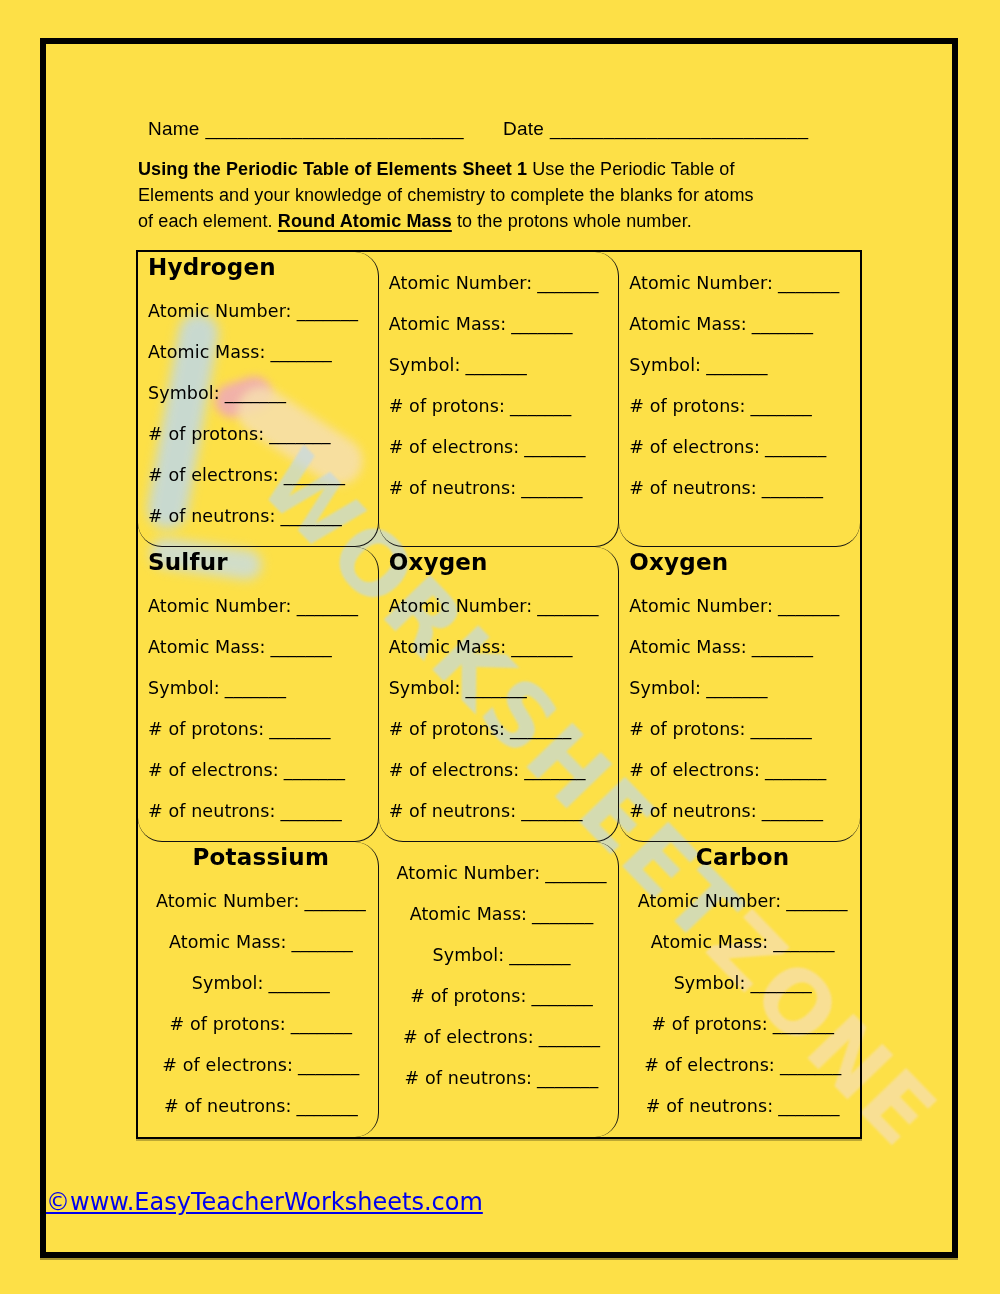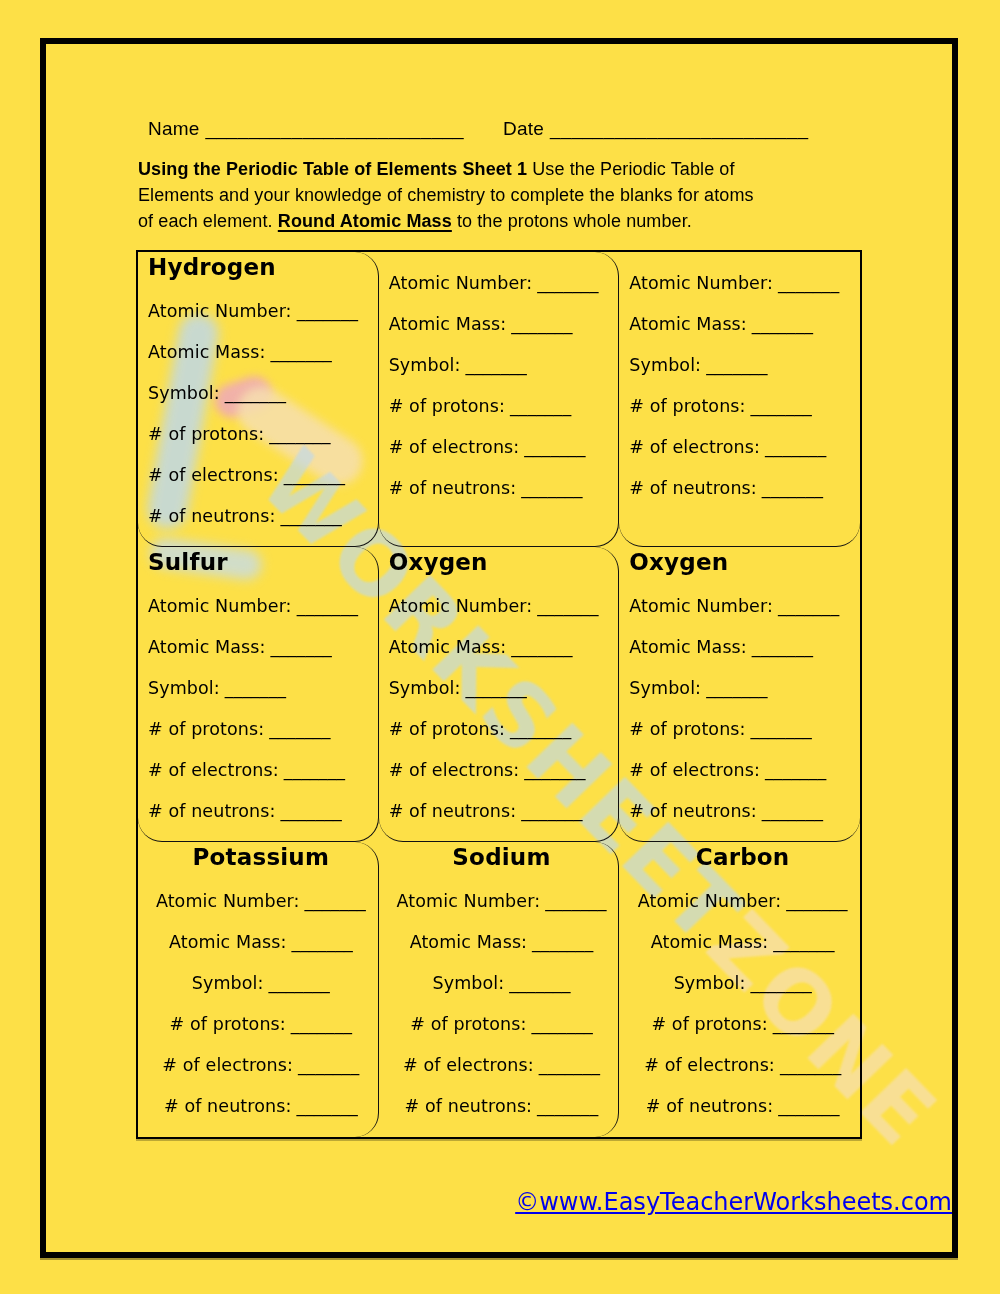--- a/index.html
+++ b/index.html
@@ -55,21 +55,21 @@
     border-right:1.5px solid #111; border-bottom:1.5px solid #111;
     padding:2px 4px 0 10px; overflow:hidden;border-radius:24px;
   }
   .cell:nth-child(3n)        { border-right:none; }
   .cell:nth-child(n+7)       { border-bottom:none;text-align:center; }
   .cell-title { font-size:23px; font-weight:bold; letter-spacing:.2px; }
   .field { margin-top:21px; font-size:17.5px; letter-spacing:.1px; white-space:nowrap; }
   .field:first-of-type { margin-top:19px; }
   .field .blank { margin-left:5px; letter-spacing:0; }
   
-  .footer { position:absolute; left:0; width:100%; top:1144px; text-align:right; }
+  .footer { position:absolute; left:0; width:100%; top:1144px; text-align:left; }
   .footer a {
     font-size:24px; color:#0000ee; text-decoration:underline;
     font-family:"DejaVu Sans", sans-serif; cursor:pointer;
   }
 </style>
 </head>
 <body>
 
 <div class="page">
   <div class="frame">
@@ -155,21 +155,20 @@
           <div class="cell">
             <div class="cell-title">Potassium</div>
             <div class="field"><span>Atomic Number:</span><span class="blank">_______</span></div>
             <div class="field"><span>Atomic Mass:</span><span class="blank">_______</span></div>
             <div class="field"><span>Symbol:</span><span class="blank">_______</span></div>
             <div class="field"><span># of protons:</span><span class="blank">_______</span></div>
             <div class="field"><span># of electrons:</span><span class="blank">_______</span></div>
             <div class="field"><span># of neutrons:</span><span class="blank">_______</span></div>
           </div>
           <div class="cell">
-            <div class="cell-title">Sodium</div>
             <div class="field"><span>Atomic Number:</span><span class="blank">_______</span></div>
             <div class="field"><span>Atomic Mass:</span><span class="blank">_______</span></div>
             <div class="field"><span>Symbol:</span><span class="blank">_______</span></div>
             <div class="field"><span># of protons:</span><span class="blank">_______</span></div>
             <div class="field"><span># of electrons:</span><span class="blank">_______</span></div>
             <div class="field"><span># of neutrons:</span><span class="blank">_______</span></div>
           </div>
           <div class="cell">
             <div class="cell-title">Carbon</div>
             <div class="field"><span>Atomic Number:</span><span class="blank">_______</span></div>

